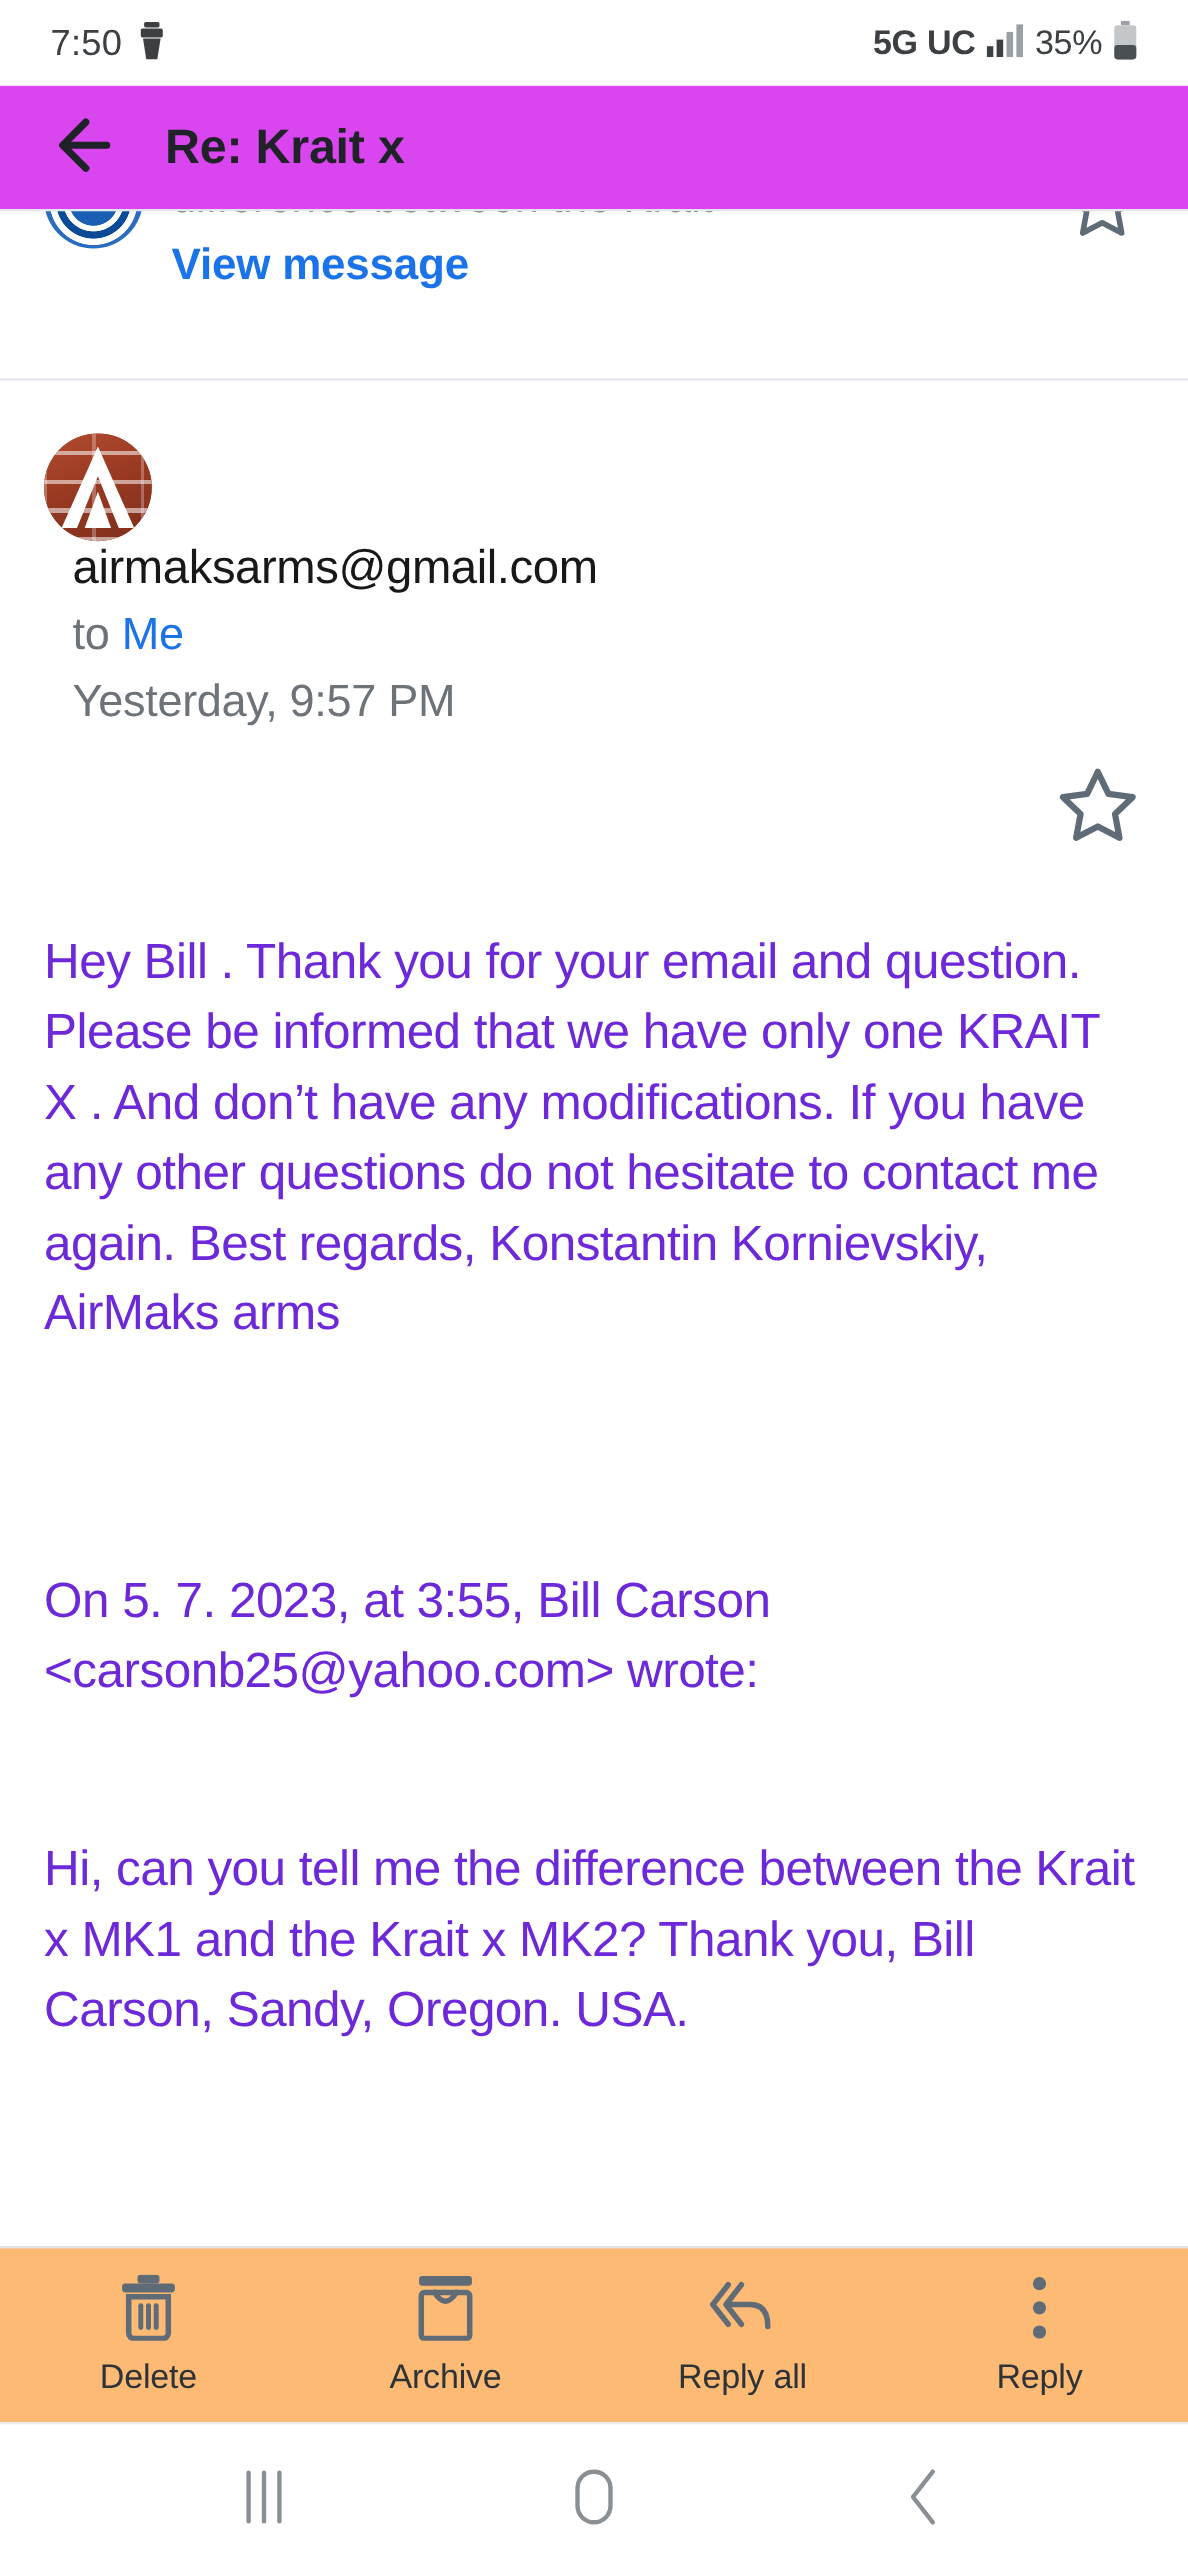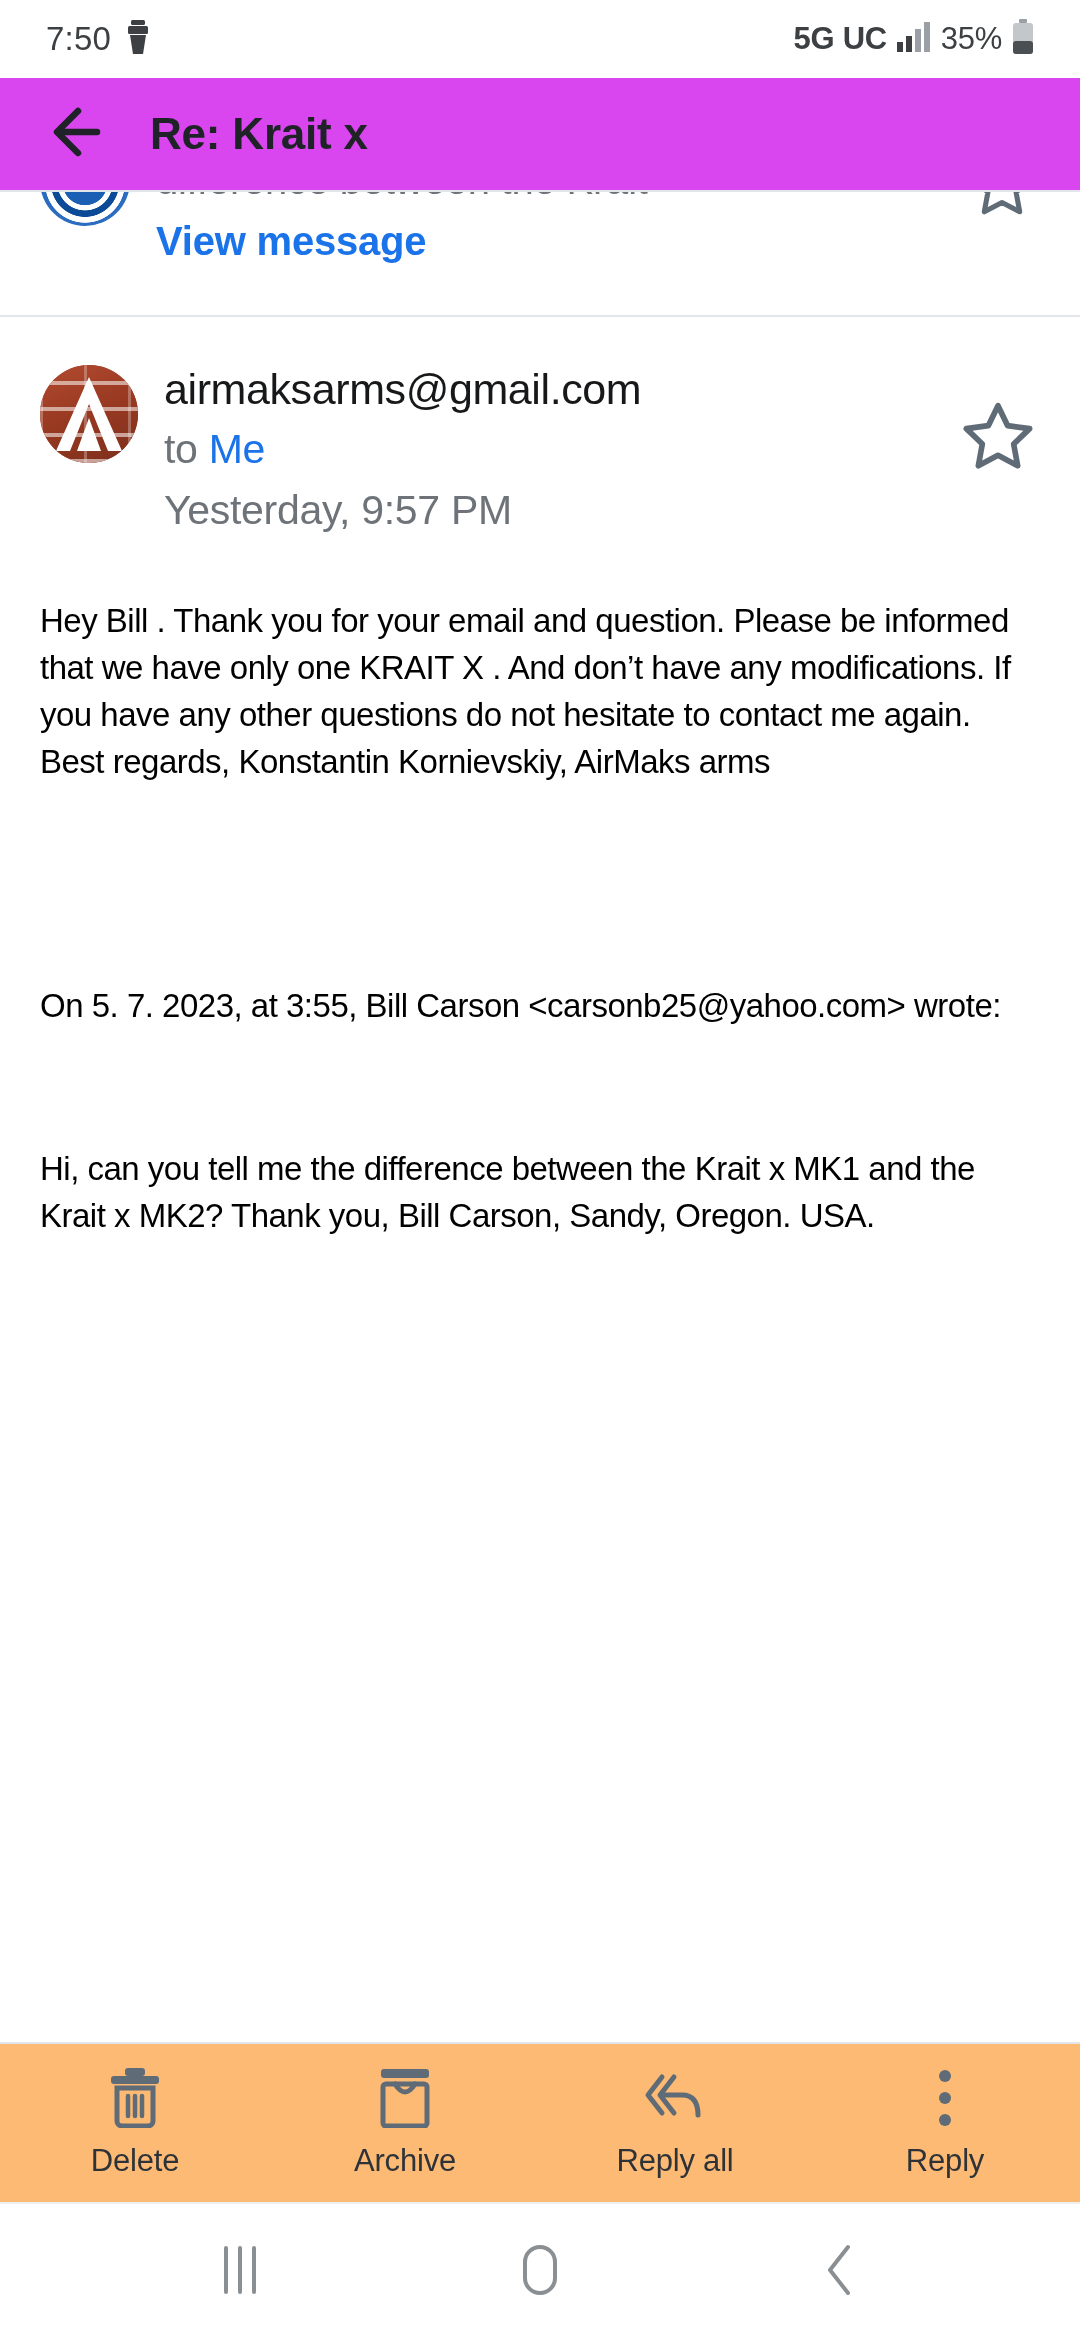--- a/index.html
+++ b/index.html
@@ -61,21 +61,21 @@
     flex:1 1 auto;
     position:relative;
     overflow:hidden;
   }
   .divider { height:2px; background:#e2e5e9; width:100%; }
 
   
   .msg-clipped {
     position:relative;
     padding:0 40px 26px 40px;
-    height:123px;
+    height:152px;
     overflow:hidden;
   }
   .clip-row { display:flex; align-items:flex-start; }
   .clip-avatar {
     width:90px; height:90px; border-radius:50%;
     flex:0 0 auto;
     margin-top:-56px;
     overflow:hidden;
     background:
       radial-gradient(circle at 50% 52%, #1a5fb4 0 34%, #ffffff 35% 42%, #0b4a96 43% 52%, #ffffff 53% 61%, #2a6cc0 62% 100%);
@@ -97,21 +97,21 @@
     margin-top:16px; cursor:pointer; display:inline-block;
     letter-spacing:-0.2px;
   }
   .clip-star {
     flex:0 0 auto; margin-left:auto; margin-top:-42px; padding-left:16px;
     cursor:pointer;
   }
 
   
   .msg-open { padding:0 40px; }
-  .msg-head { display:flex; align-items:flex-start; padding-top:48px; }
+  .msg-head { display:flex; align-items:flex-start; padding-top:48px;flex-direction:column; }
   .avatar {
     width:98px; height:98px; border-radius:50%;
     flex:0 0 auto; overflow:hidden; position:relative;
     background:#9c3c26;
   }
   .brick {
     position:absolute; inset:0;
     background:
       repeating-linear-gradient(0deg,
         rgba(255,255,255,0.55) 0px, rgba(255,255,255,0.55) 4px,
@@ -138,22 +138,22 @@
     font-size:41px; color:#6d7378; margin-top:14px; letter-spacing:-0.3px;
   }
   .head-star {
     flex:0 0 auto; margin-left:auto; padding-left:14px; padding-top:32px;
     cursor:pointer;
   }
 
   
   .body-wrap { padding:0 40px; }
   .body-p {
-    font-size:33px; line-height:1.42;
-    color:#000000; letter-spacing:-0.5px;
+    font-size:45px; line-height:1.42;
+    color:#6d28d9; letter-spacing:-0.5px;
     word-wrap:break-word;
   }
   .p-main { margin-top:64px; }
   .p-quote-head { margin-top:198px; }
   .p-quote-body { margin-top:116px; }
 
   
   .toolbar {
     flex:0 0 auto;
     height:160px;

